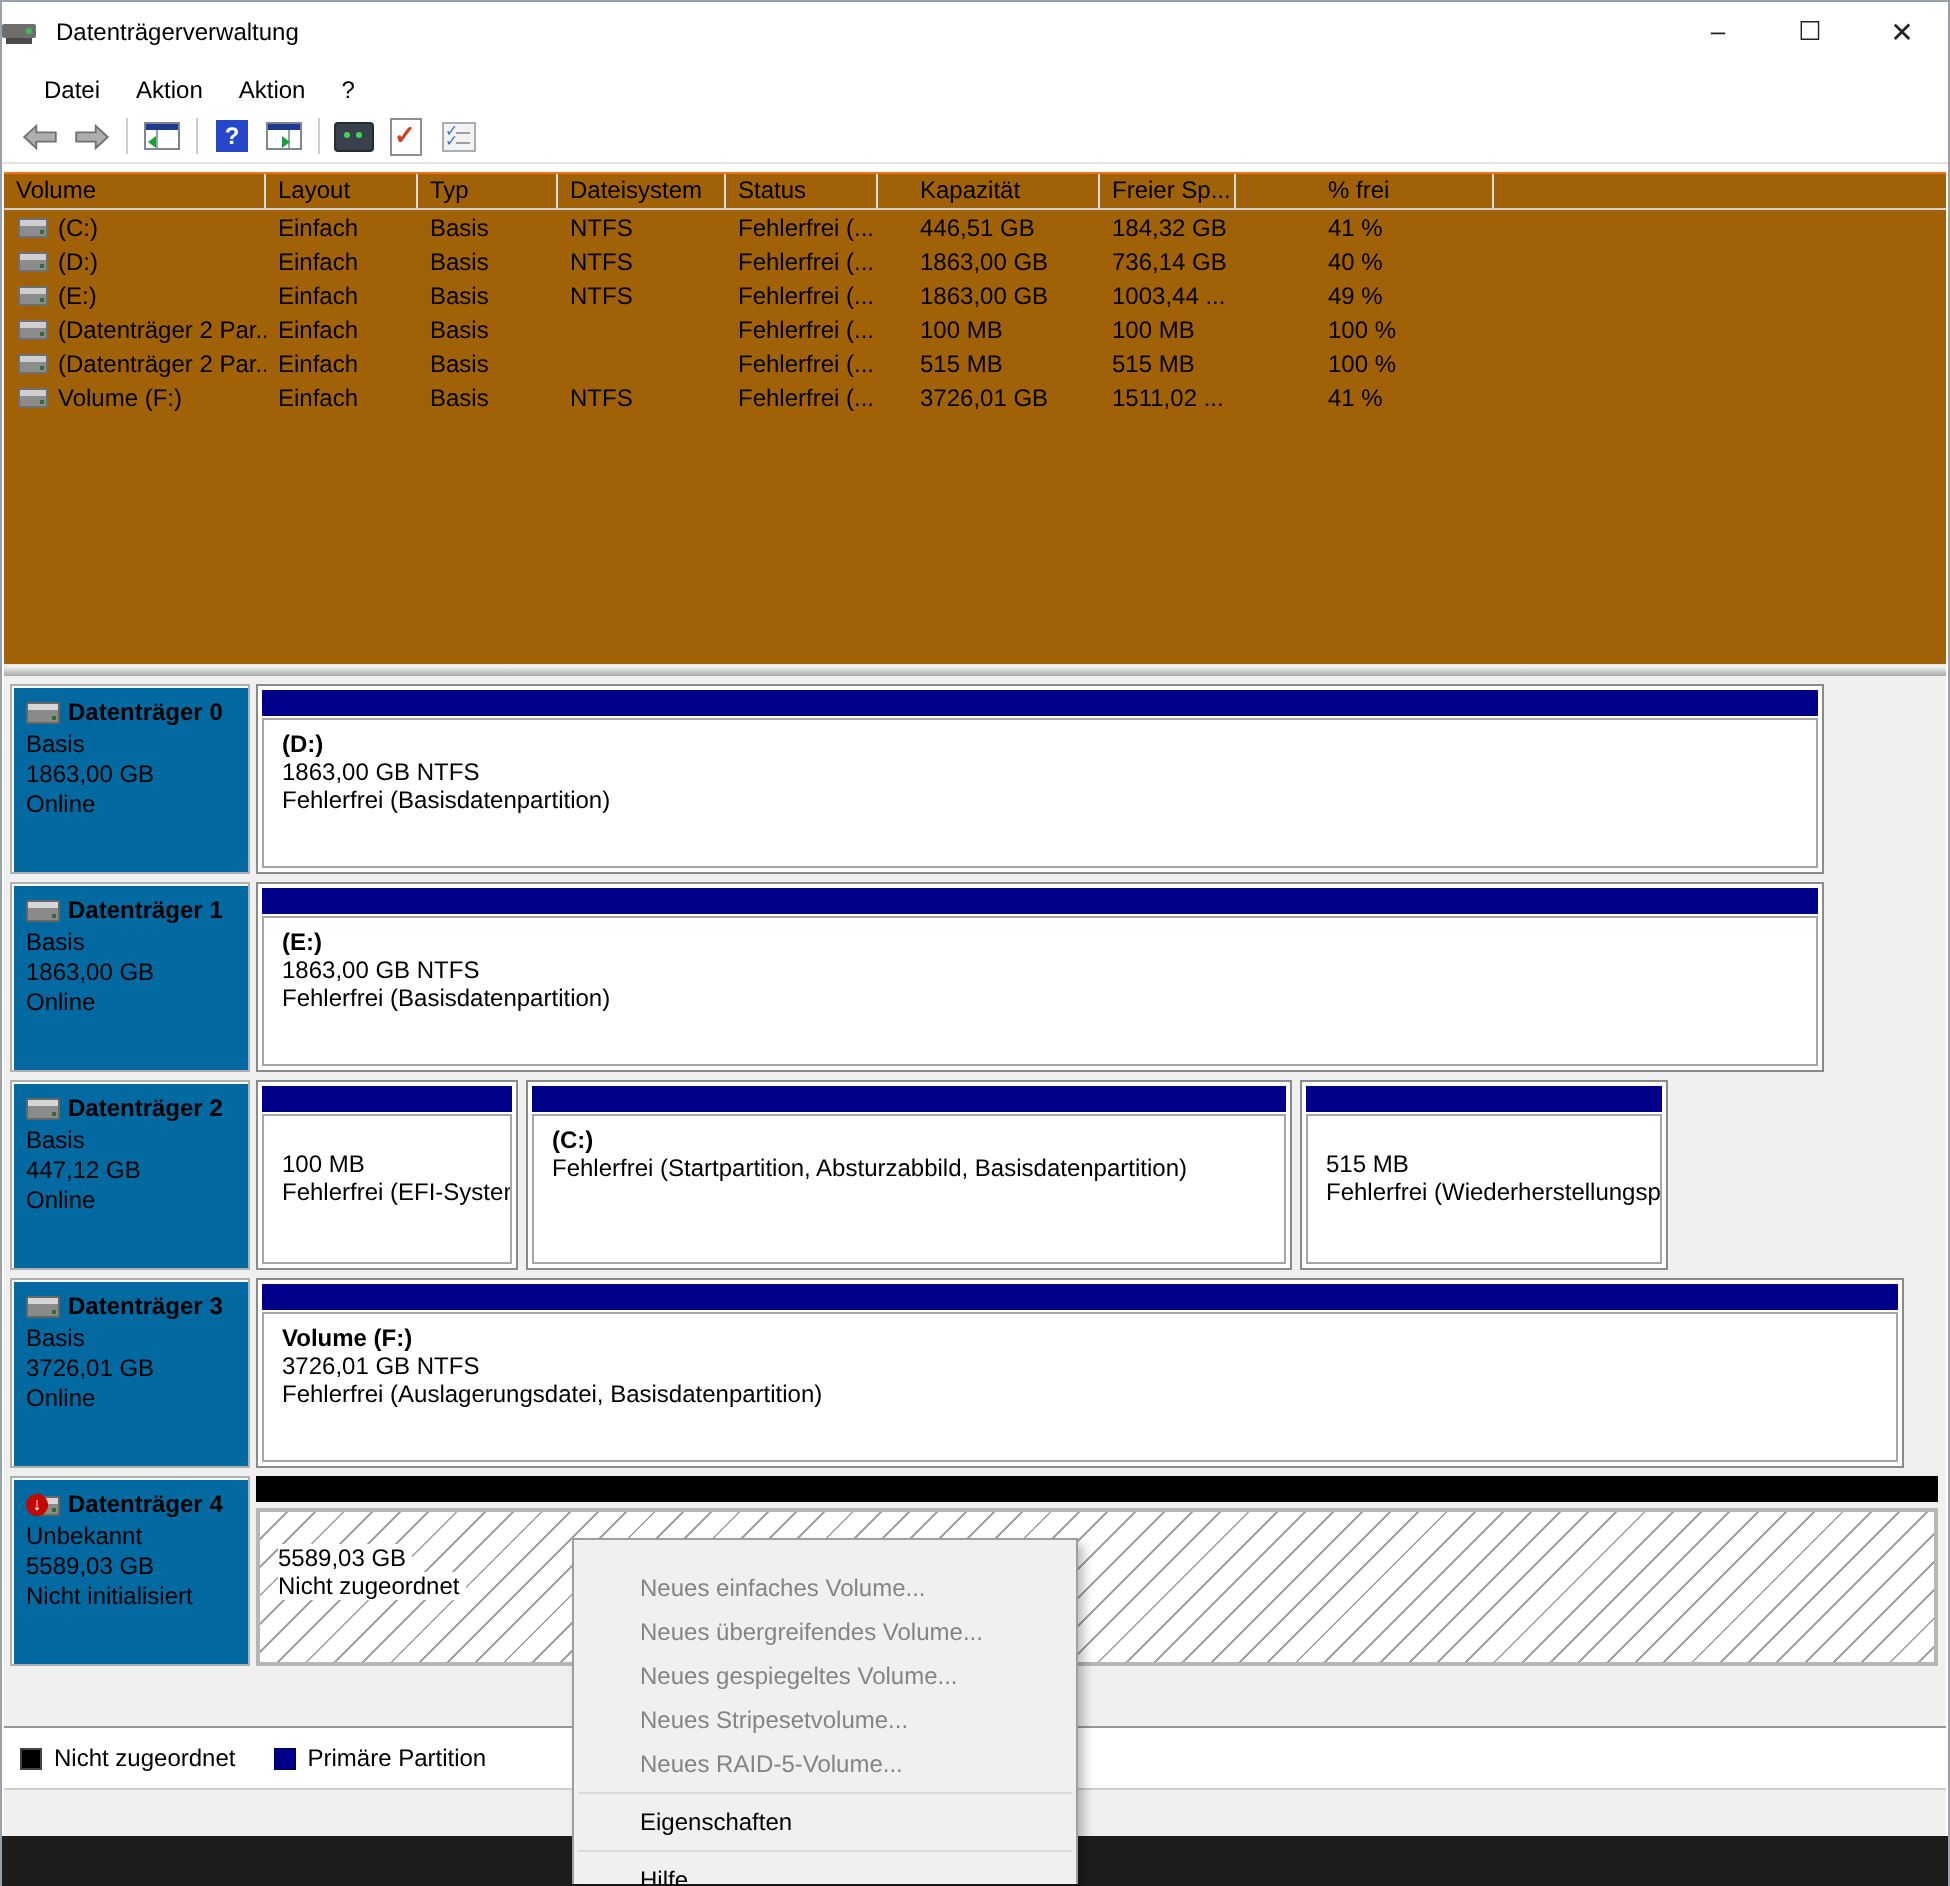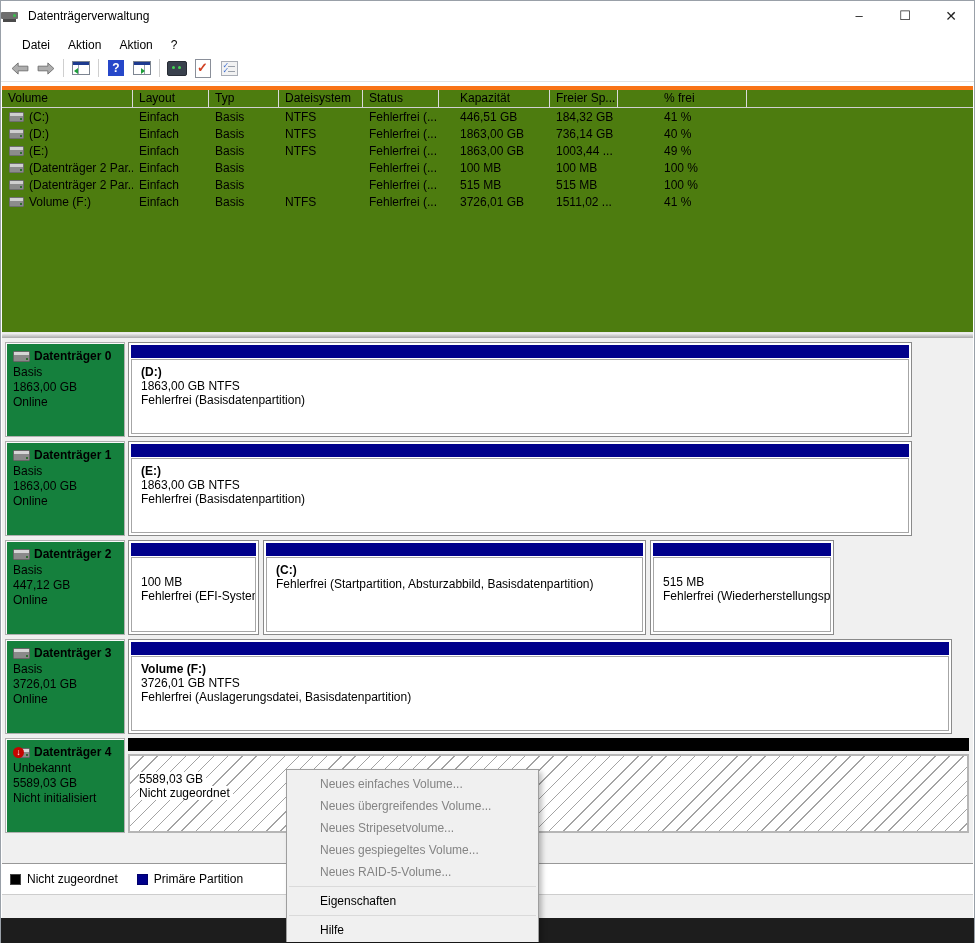--- a/index.html
+++ b/index.html
@@ -36,38 +36,38 @@
   .screen-ico{width:18px;height:13px;background:#39414d;border:1px solid #272c34;border-radius:2px;position:relative;}
   .screen-ico i{position:absolute;width:3px;height:3px;background:#43d453;border-radius:50%;top:4px;}
   .screen-ico i.d1{left:4px;} .screen-ico i.d2{left:10px;}
   .doc-check{width:14px;height:17px;border:1px solid #8a8f99;background:#fff;position:relative;}
   .doc-check span{position:absolute;left:1px;top:0px;color:#d14224;font-size:13px;font-weight:bold;}
   .checklist-ico{width:17px;height:15px;border:1px solid #a9adb5;background:#f2f2f2;position:relative;font-size:8px;color:#3f6fd1;line-height:5px;padding:1px 0 0 1px;box-sizing:border-box;}
   .checklist-ico .ln{position:absolute;right:2px;height:1px;width:7px;background:#9aa0aa;}
   .checklist-ico .l1{top:4px;} .checklist-ico .l2{top:9px;}
 
   
-  .list-panel{position:absolute;left:1px;right:1px;top:85px;height:246px;background:#4d7c0f;border-top:4px solid #f97316;box-sizing:border-box;}
+  .list-panel{position:absolute;left:1px;right:1px;top:85px;height:246px;background:#a16207;border-top:1px solid #f97316;box-sizing:border-box;}
   .thead{display:flex;height:17px;border-bottom:1px solid #d0d0d0;}
   .th{box-sizing:border-box;border-right:1px solid #dadada;padding:1px 6px;white-space:nowrap;overflow:hidden;}
   .trow{display:flex;height:17px;align-items:center;}
   .td{box-sizing:border-box;padding:0 6px;white-space:nowrap;overflow:hidden;}
   .c0{width:131px;} .c1{width:76px;} .c2{width:70px;} .c3{width:84px;}
   .c4{width:76px;} .c5{width:96px;margin-left:15px;} .c6{width:68px;} .c7{width:89px;margin-left:40px;} .c8{flex:1;border-right:none;}
   .td.c0{display:flex;align-items:center;padding-left:7px;}
   .vol-ico{width:13px;height:8px;flex:none;margin-right:5px;background:linear-gradient(#cfcfcf 0 3px,#8c8c8c 3px);border:1px solid #6f6f6f;border-radius:1px;position:relative;}
   .vol-ico i{position:absolute;right:1px;bottom:1px;width:2px;height:2px;background:#2f6e2f;}
 
   
   .splitter{position:absolute;left:1px;right:1px;top:331px;height:6px;background:linear-gradient(#f5f5f5,#a8a8a8);border-top:1px solid #e9e9e9;box-sizing:border-box;}
 
   
   .disks{position:absolute;left:1px;right:1px;top:337px;height:525px;background:#f0f0f0;padding:4px 0 0 3px;box-sizing:border-box;overflow:hidden;}
   .disk-row{display:flex;height:95px;margin-bottom:4px;}
-  .dlabel{width:120px;flex:none;box-sizing:border-box;background:#15803d;border:1px solid #b0b0b0;box-shadow:inset 1px 1px 0 #fbfbfb;padding:6px 6px 0 7px;overflow:hidden;}
+  .dlabel{width:120px;flex:none;box-sizing:border-box;background:#0369a1;border:1px solid #b0b0b0;box-shadow:inset 1px 1px 0 #fbfbfb;padding:6px 6px 0 7px;overflow:hidden;}
   .dname{font-weight:bold;display:flex;align-items:center;gap:4px;white-space:nowrap;margin-bottom:2px;}
   .dline{margin-top:1px;line-height:14px;white-space:nowrap;}
   .disk-ico{width:15px;height:9px;flex:none;background:linear-gradient(#d6d6d6 0 3px,#8a8a8a 3px);border:1px solid #666;border-radius:1px;position:relative;}
   .disk-ico i{position:absolute;right:1px;bottom:1px;width:2px;height:2px;background:#2f6e2f;}
   .badge-wrap{position:relative;width:17px;height:11px;flex:none;}
   .badge-wrap .disk-ico{position:absolute;right:0;top:1px;width:9px;height:8px;}
   .badge{position:absolute;left:0;top:0;width:11px;height:11px;background:#c50500;border-radius:50%;color:#fff;font-size:9px;font-weight:bold;text-align:center;line-height:11px;}
   .dgraph{margin-left:3px;display:flex;gap:4px;}
   .part{box-sizing:border-box;border:1px solid #8a8a8a;background:#fff;padding:2px;display:flex;flex-direction:column;}
   .pbar{height:13px;flex:none;background:#00008B;margin-bottom:1px;}
@@ -83,21 +83,21 @@
 
   
   .legendbar{position:absolute;left:1px;right:1px;top:862px;height:31px;background:#fff;border-top:1px solid #989898;display:flex;align-items:center;padding-left:8px;box-sizing:border-box;}
   .lsw{width:11px;height:11px;border:1px solid #444;margin-right:6px;box-sizing:border-box;}
   .lsw.black{background:#000;} .lsw.navy{background:#00008B;border-color:#00006b;}
   .lgap{width:19px;}
   .bottomstrip{position:absolute;left:1px;right:1px;top:893px;height:24px;background:#f0f0f0;border-top:1px solid #cdcdcd;box-sizing:border-box;}
   .taskbar{position:absolute;left:0;right:0;top:917px;height:26px;background:#1d1d1d;}
 
   
-  .ctxmenu{position:absolute;left:285px;top:768px;width:253px;bottom:0;background:#f0f0f0;border:1px solid #9e9e9e;border-bottom:none;box-sizing:border-box;box-shadow:3px 3px 5px rgba(0,0,0,0.25);padding-top:3px;z-index:20;}
+  .ctxmenu{position:absolute;left:285px;top:768px;width:253px;bottom:0;background:#f0f0f0;border:1px solid #9e9e9e;border-bottom:none;box-sizing:border-box;box-shadow:3px 3px 5px rgba(0,0,0,0.25);padding-top:13px;z-index:20;}
   .mi{height:22px;line-height:22px;padding-left:33px;white-space:nowrap;overflow:hidden;}
   .mi.disabled{color:#848484;}
   .msep{height:1px;background:#dadada;margin:3px 2px;}
 </style>
 </head>
 <body>
 
 <div class="window">
 
   <div class="titlebar">
@@ -421,22 +421,22 @@
     <span class="lsw navy"></span>
     <span>Primäre Partition</span>
   </div>
 
   <div class="bottomstrip"></div>
   <div class="taskbar"></div>
 
   <div class="ctxmenu">
     <div class="mi disabled">Neues einfaches Volume...</div>
     <div class="mi disabled">Neues übergreifendes Volume...</div>
+    <div class="mi disabled">Neues gespiegeltes Volume...</div>
     <div class="mi disabled">Neues Stripesetvolume...</div>
-    <div class="mi disabled">Neues gespiegeltes Volume...</div>
     <div class="mi disabled">Neues RAID-5-Volume...</div>
     <div class="msep"></div>
     <div class="mi">Eigenschaften</div>
     <div class="msep"></div>
     <div class="mi">Hilfe</div>
   </div>
 
 </div>
 
 </body></html>

